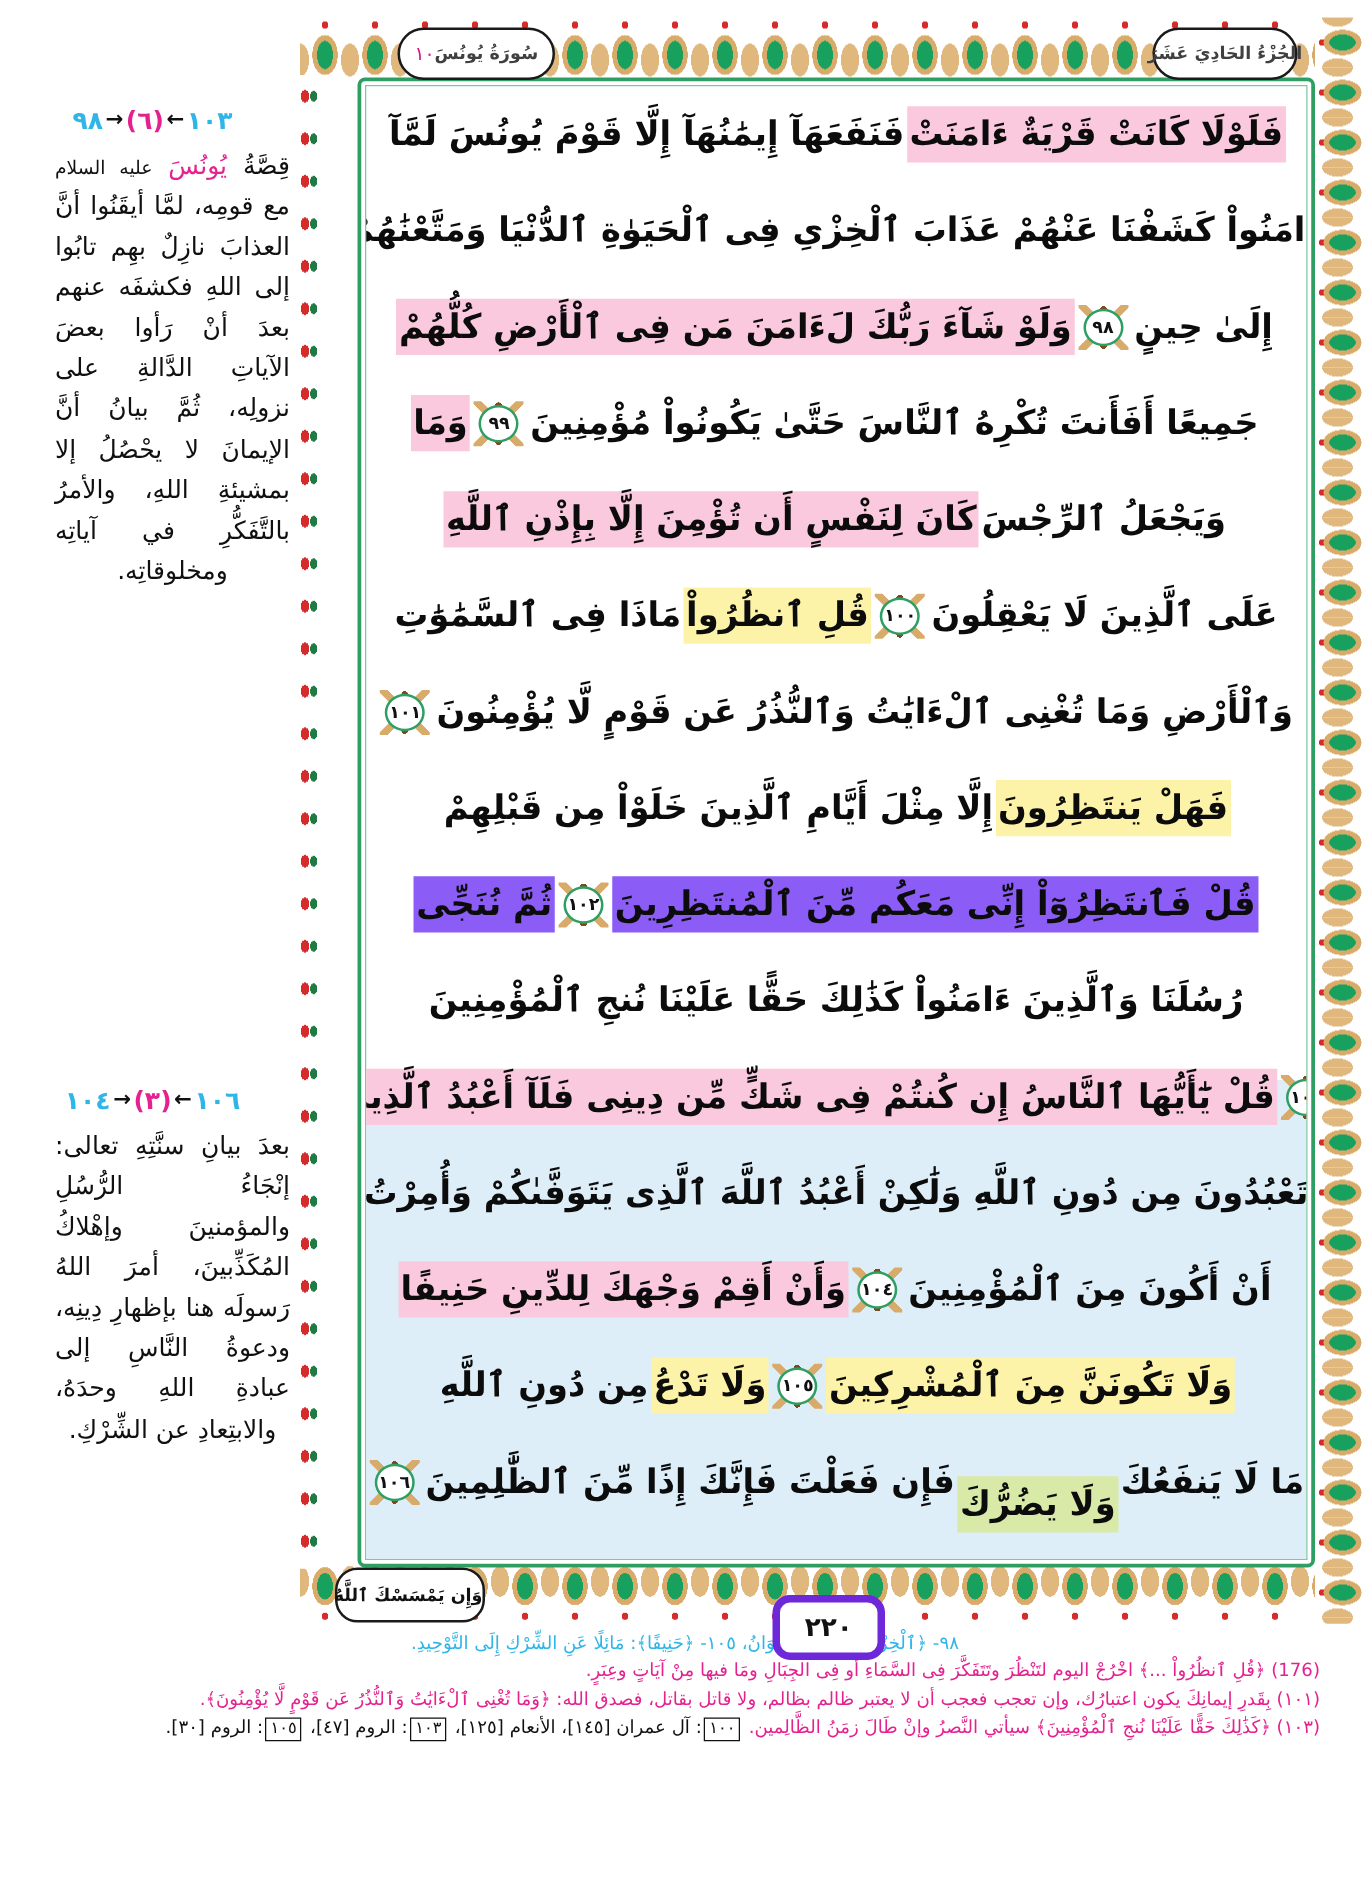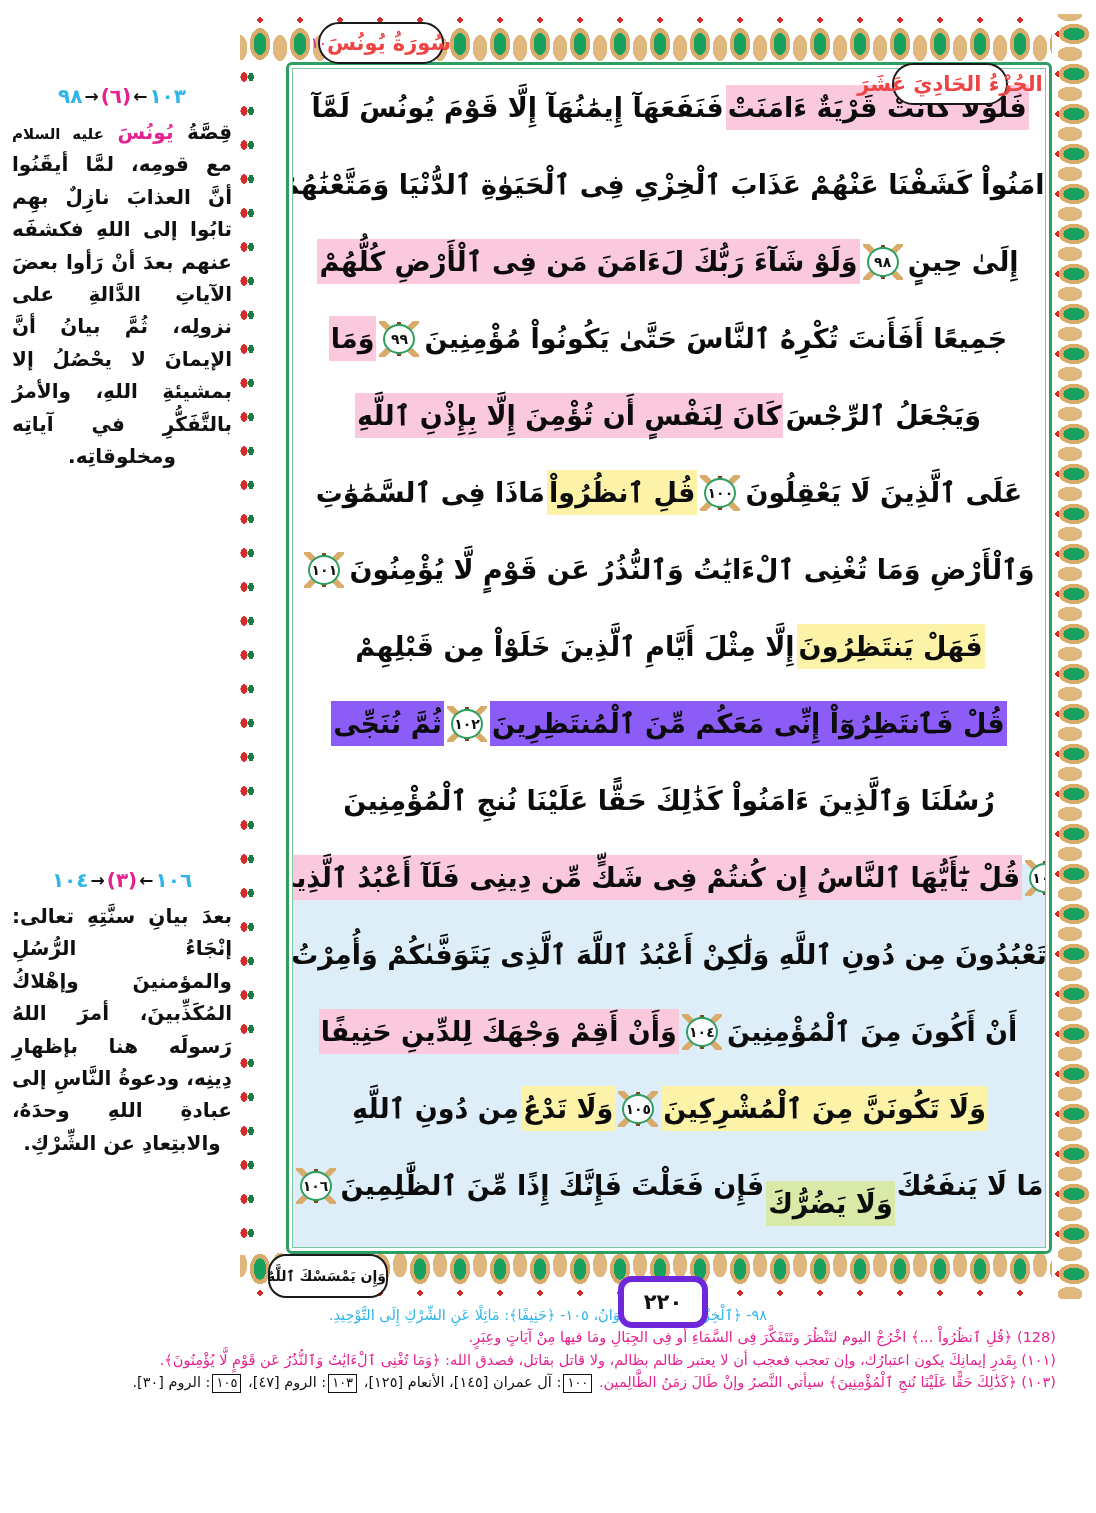--- a/index.html
+++ b/index.html
@@ -79,25 +79,25 @@
     position: absolute;
     background: #ffffff;
     border: 2px solid #1a1a1a;
     border-radius: 22px;
     display: flex;
     align-items: center;
     justify-content: center;
     z-index: 6;
   }
   #surah-cartouche { left: 318px; top: 22px; width: 122px; height: 38px; }
-  #juz-cartouche   { left: 892px; top: 22px; width: 112px; height: 38px; margin-top: 41px; }
+  #juz-cartouche   { left: 922px; top: 22px; width: 112px; height: 38px; }
   .cartouche-text {
-    font-size: 21px;
+    font-size: 14px;
     font-weight: bold;
-    color: #ef4444;
+    color: #404040;
     white-space: nowrap;
     letter-spacing: -0.5px;
   }
   .cartouche-num { color: #d4138a; font-size: 15px; }
 
   
   #page-number-box {
     position: absolute;
     left: 618px; top: 1276px; width: 78px; height: 40px;
     background: #ffffff;
@@ -227,24 +227,25 @@
     direction: rtl;
   }
   .range-start { color: #2fb5e8; }
   .range-end   { color: #2fb5e8; }
   .range-count { color: #e5218f; }
   .range-arrow { color: #111; font-size: 17px; }
   .side-body {
     font-size: 20px;
     line-height: 1.62;
     color: #101010;
-    font-weight: bold;
+    font-weight: normal;
     text-align: justify;
     text-align-last: center;
     padding: 0 4px;
+    margin-left: 32px;
   }
   .name-pink { color: #e5218f; }
   .honorific { font-size: 15px; color: #111; }
   #sidebar-section-2 { position: absolute; left: 8px; top: 868px; width: 228px; direction: rtl; text-align: center; z-index: 5; }
 
   
   #footnotes {
     position: absolute;
     left: 40px; top: 1304px;
     width: 1016px;
@@ -429,18 +430,18 @@
               <span class="ring"></span>
               <span class="num">١٠٦</span>
             </span>
           </div>
         </div>
     </div>
   </div>
 
   <div id="footnotes">
       <div class="fn-line fn-blue">٩٨- ﴿ٱلْخِزْىِ﴾: الذُّلُّ وَالهَوَانُ، ١٠٥- ﴿حَنِيفًا﴾: مَائِلًا عَنِ الشِّرْكِ إِلَى التَّوْحِيدِ.</div>
-      <div class="fn-line fn-pink">(128) ﴿قُلِ ٱنظُرُواْ ...﴾ اخْرُجْ اليوم لتَنْظُرَ وتَتَفَكَّرَ فِى السَّمَاءِ أو فِى الجِبَالِ ومَا فيها مِنْ آيَاتٍ وعِبَرٍ.</div>
+      <div class="fn-line fn-pink">(176) ﴿قُلِ ٱنظُرُواْ ...﴾ اخْرُجْ اليوم لتَنْظُرَ وتَتَفَكَّرَ فِى السَّمَاءِ أو فِى الجِبَالِ ومَا فيها مِنْ آيَاتٍ وعِبَرٍ.</div>
       <div class="fn-line fn-pink">(١٠١) بِقَدرِ إيمانِكَ يكون اعتبارُك، وإن تعجب فعجب أن لا يعتبر ظالم بظالم، ولا قاتل بقاتل، فصدق الله: ﴿وَمَا تُغْنِى ٱلْءَايَٰتُ وَٱلنُّذُرُ عَن قَوْمٍ لَّا يُؤْمِنُونَ﴾.</div>
       <div class="fn-line fn-pink"><span>(١٠٣) ﴿كَذَٰلِكَ حَقًّا عَلَيْنَا نُنجِ ٱلْمُؤْمِنِينَ﴾ سيأتي النَّصرُ وإنْ طَالَ زمَنُ الظَّالِمين. </span><span class="fn-ref-box">١٠٠</span><span class="fn-dark">: آل عمران [١٤٥]، الأنعام [١٢٥]، </span><span class="fn-ref-box">١٠٣</span><span class="fn-dark">: الروم [٤٧]، </span><span class="fn-ref-box">١٠٥</span><span class="fn-dark">: الروم [٣٠].</span></div>
     </div>
 
 </div>
 
 </body></html>

